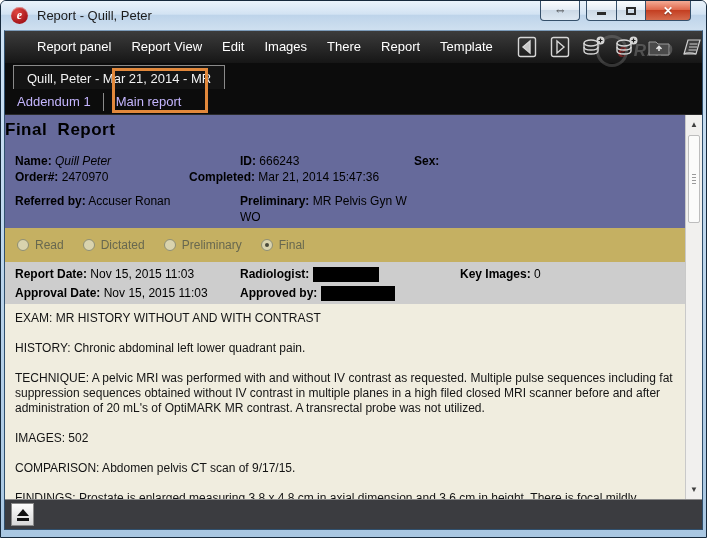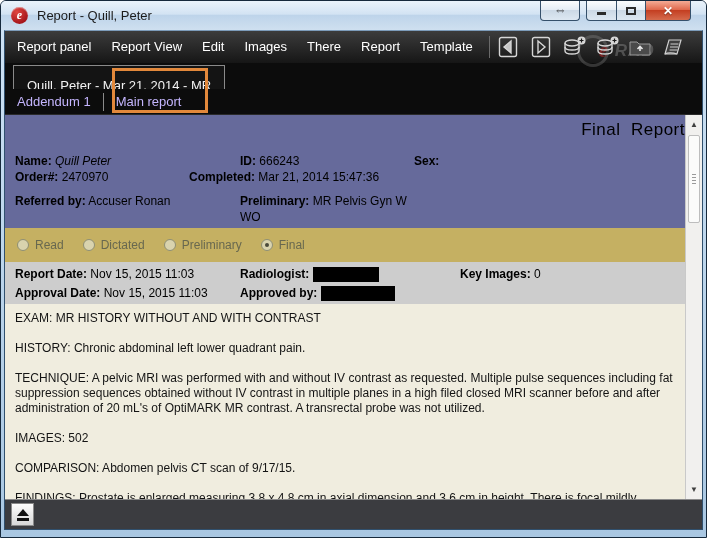--- a/index.html
+++ b/index.html
@@ -34,49 +34,49 @@
   .glyph-min { width:9px; height:3px; background:#2b2b2b; margin-top:6px; }
   .glyph-max { width:10px; height:8px; border:2px solid #2b2b2b; }
   .glyph-close { color:#fff; font-weight:bold; font-size:12px; text-shadow:0 1px 1px rgba(0,0,0,.4); }
 
   
   .app { position:absolute; top:29px; left:3px; right:3px; bottom:7px;
          display:flex; flex-direction:column; background:#0d0d0d; border:1px solid #30506e; border-top:1px solid #7d9cba;}
 
   
   .menubar { height:32px; background:linear-gradient(180deg,#3c3c3c,#161616);
-             display:flex; align-items:center; color:#fff; font-size:13px; position:relative; }
+             display:flex; align-items:center; color:#fff; font-size:13px; position:relative;padding-left:20px; }
   .menu-item { padding:0 10px; height:100%; line-height:32px; cursor:pointer; white-space:nowrap; }
   .menu-item:first-child { padding-left:12px; }
   .mb-sep { width:1px; height:22px; background:#6a6a6a; margin:0 6px; }
   .toolbar { display:flex; align-items:center; gap:9px; position:relative; }
   .tb-icon { width:24px; height:24px; display:flex; align-items:center; justify-content:center; cursor:pointer; position:relative; z-index:2;}
   .watermark { position:absolute; right:12px; top:-2px; width:96px; height:36px; pointer-events:none; z-index:1;}
   .wm-circle { position:absolute; left:0; top:2px; width:32px; height:32px; border:3px solid rgba(160,160,160,.28); border-radius:50%; }
   .wm-e { position:absolute; left:22px; top:6px; color:rgba(190,40,40,.55); font:italic bold 20px "Liberation Serif", serif; }
   .wm-text { position:absolute; left:38px; top:8px; color:rgba(150,150,150,.4); font:italic bold 17px "Liberation Sans", sans-serif; letter-spacing:1px; }
 
   
   .tabrow1 { height:26px; background:#0c0c0c; position:relative; }
-  .study-tab { position:absolute; left:8px; top:2px; bottom:0; padding:8px 13px;
+  .study-tab { position:absolute; left:8px; top:2px; bottom:0; padding:1px 13px;
                border:1px solid #8a8a8a; border-bottom:none; background:#141414;
                color:#f2f2f2; font-size:13px; line-height:23px; cursor:pointer; white-space:nowrap; }
   .tabrow2 { height:26px; background:#0c0c0c; position:relative; display:flex; align-items:center;
              border-bottom:1px solid #2a2a2a; }
   .sub-tab { color:#c4b5fd; font-size:13px; padding:0 12px; height:100%; line-height:25px; cursor:pointer; }
   .sub-sep { width:1px; height:18px; background:#8a8a8a; }
   .annotation { position:absolute; left:107px; top:-21px; width:96px; height:45px;
                 border:3px solid #e2883b; z-index:5; pointer-events:none; }
 
   
   .content { flex:1; position:relative; background:#f0eddf; overflow:hidden; }
   .content-inner { position:absolute; left:0; top:0; right:17px; bottom:0; display:flex; flex-direction:column; }
 
   .rpt-header { height:113px; background:#666a9b; color:#000; padding-top:5px; }
-  .rpt-title { text-align:right; font-size:17px; font-weight:normal; white-space:pre; letter-spacing:.5px; }
+  .rpt-title { text-align:left; font-size:17px; font-weight:bold; white-space:pre; letter-spacing:.5px; }
   .pat-grid { margin-top:13px; padding-left:10px; font-size:12px; }
   .pat-row { display:flex; line-height:16px; }
   .pat-row.gap { margin-top:8px; }
   .pcol1 { width:225px; } .pcol2 { width:174px; } .pcol3 { flex:1; }
   .plabel { font-weight:bold; }
   .italic { font-style:italic; }
 
   .status-bar { height:34px; background:#c5b062; display:flex; align-items:center; padding-left:12px;
                 color:#68684f; font-size:12px; }
   .radio-opt { display:flex; align-items:center; margin-right:19px; cursor:pointer; }

